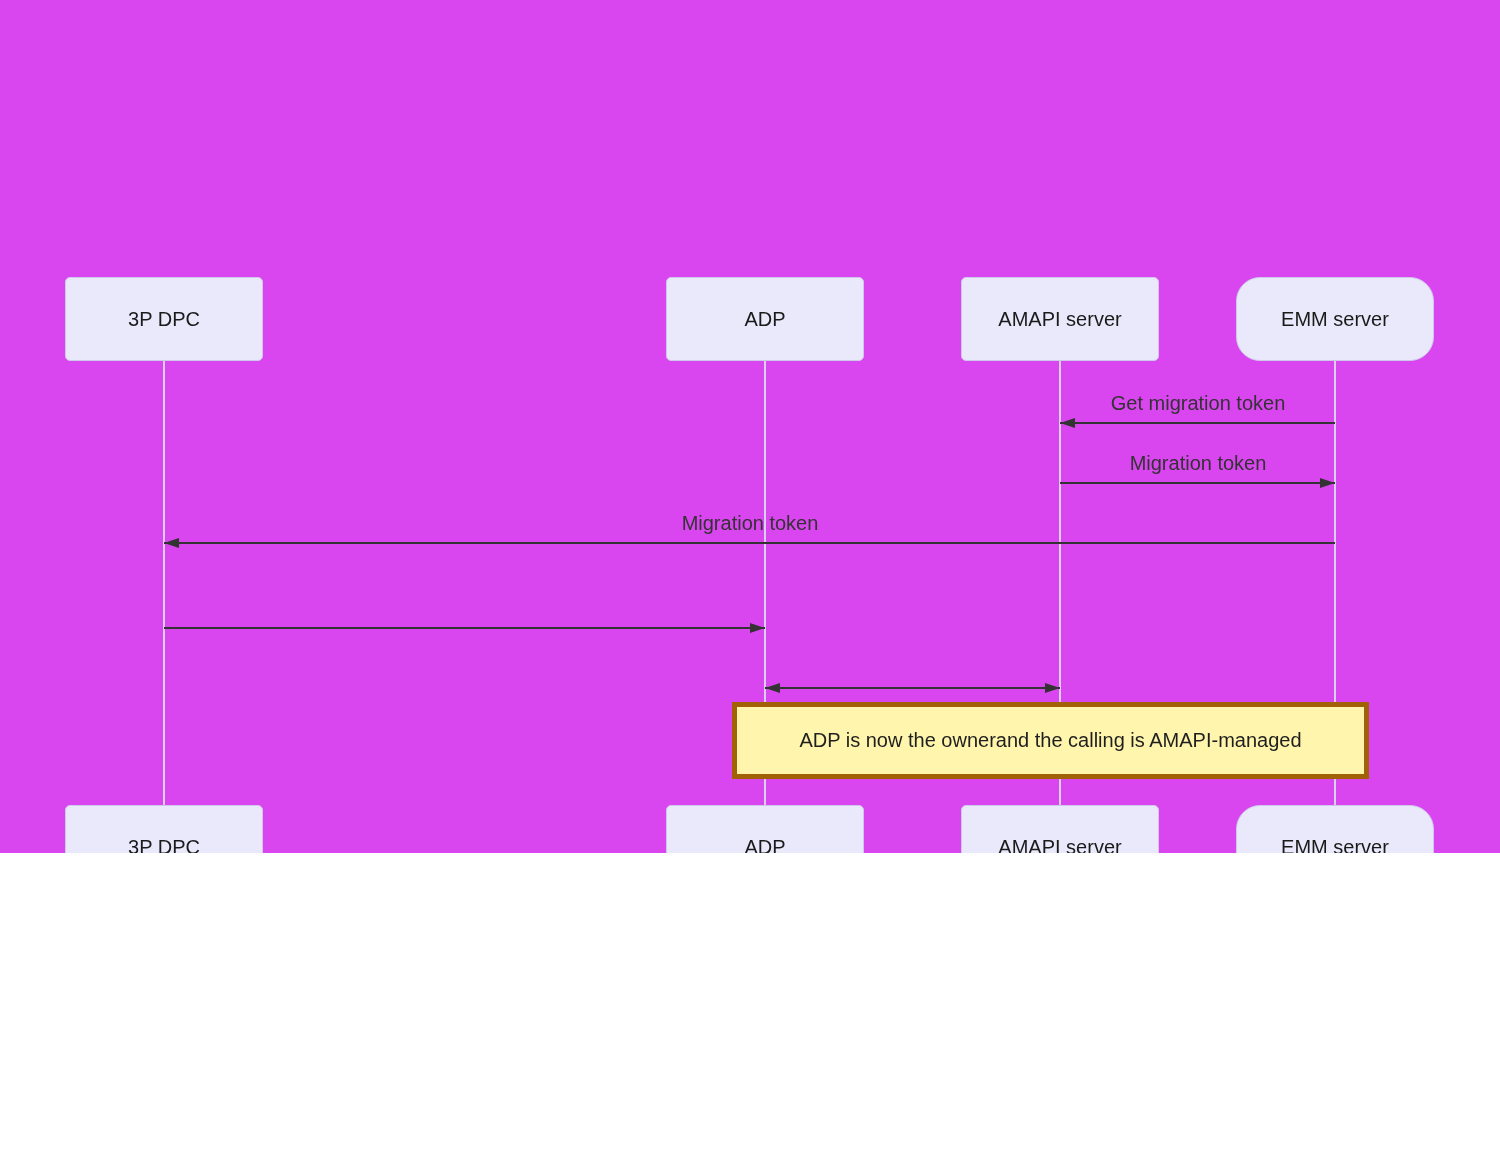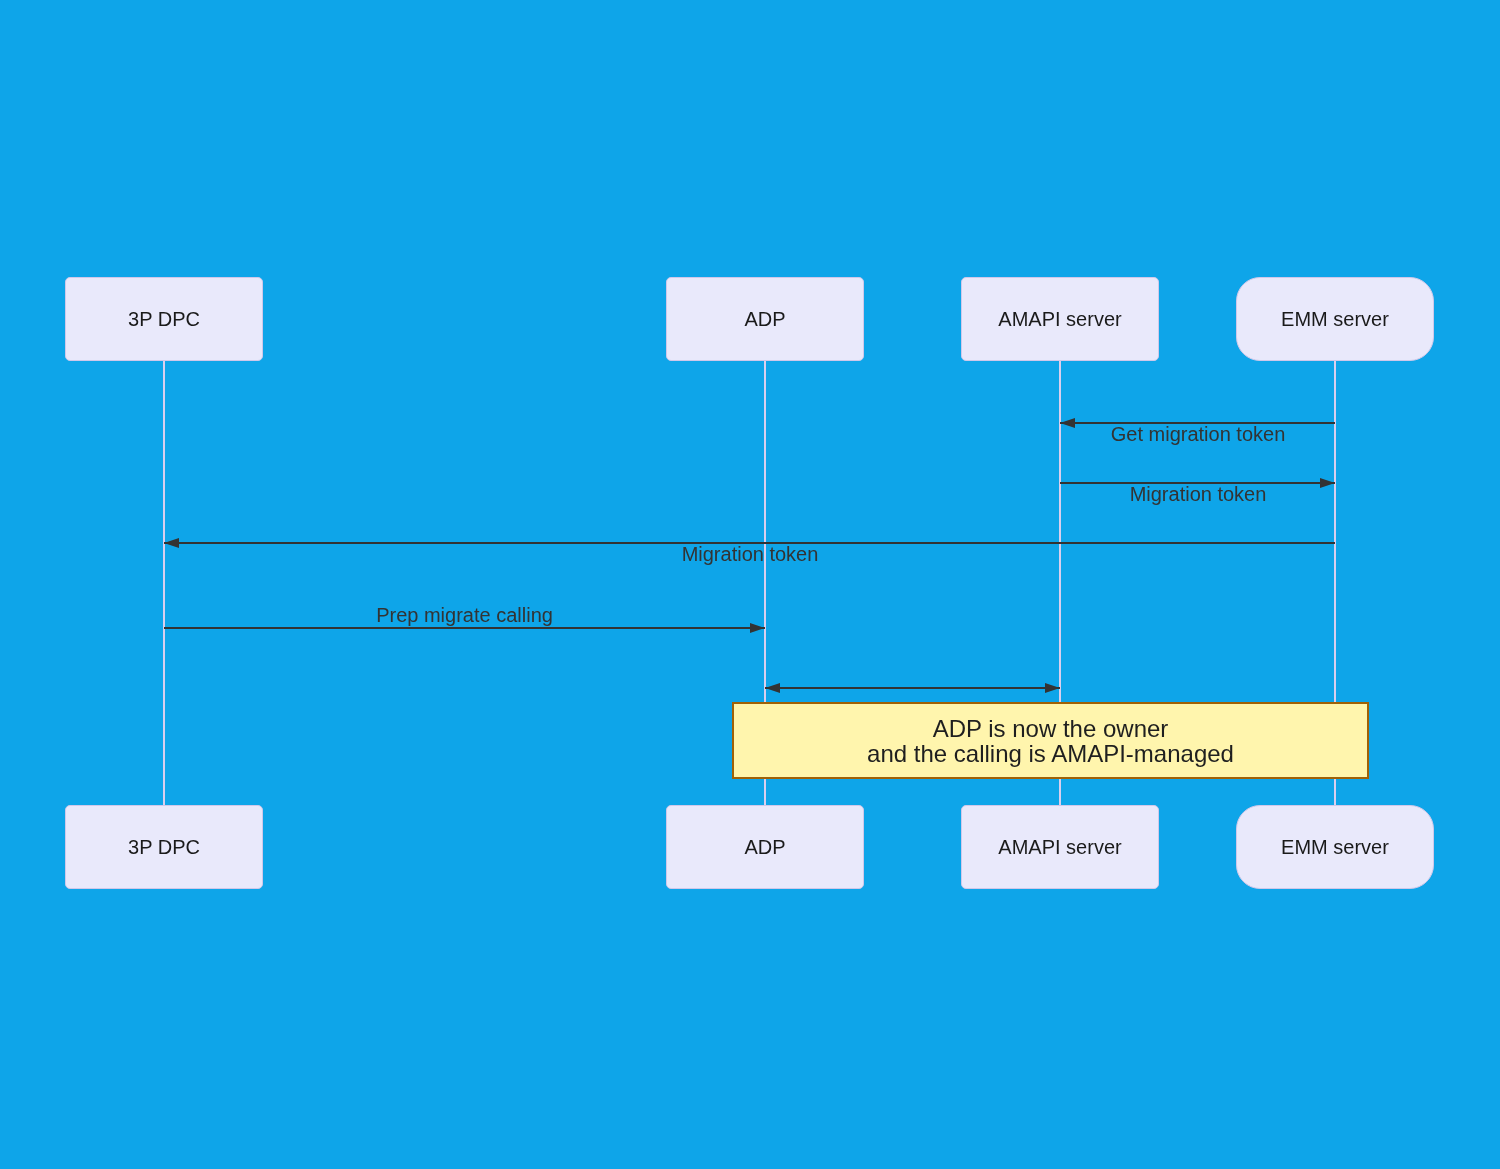--- a/index.html
+++ b/index.html
@@ -1,20 +1,20 @@
 <!DOCTYPE html>
 <html><head>
 <meta charset="utf-8">
 <style>
   html, body { margin: 0; padding: 0; background: #ffffff; }
   #canvas {
     position: relative;
     width: 1500px;
-    height: 1169px;
-    background: #0ea5e9;
+    height: 853px;
+    background: #d946ef;
     font-family: "Liberation Sans", sans-serif;
     overflow: hidden;
   }
 
   
   .actor-box {
     position: absolute;
     width: 198px;
     height: 84px;
     background: #e9e9fb;
@@ -51,21 +51,20 @@
 
   
   .msg-label {
     position: absolute;
     text-align: center;
     font-size: 20px;
     line-height: 24px;
     color: #333333;
     z-index: 2;
     white-space: nowrap;
-    margin-top: 31px;
   }
   .msg-label span { display: block; }
 
   .arrow {
     position: absolute;
     height: 2px;
     background: #333333;
     z-index: 2;
   }
   .arrow .head {
@@ -96,28 +95,28 @@
   .m5-arrow { left: 765px; width: 295px; top: 687px; }
 
   
   .note {
     position: absolute;
     left: 732px;
     top: 702px;
     width: 637px;
     height: 77px;
     background: #fff5ad;
-    border: 2px solid #a16207;
+    border: 5px solid #a16207;
     box-sizing: border-box;
     z-index: 4;
     display: flex;
-    flex-direction: column;
+    flex-direction: row;
     align-items: center;
     justify-content: center;
-    font-size: 24px;
+    font-size: 20px;
     line-height: 25px;
     color: #1f1f1f;
     text-align: center;
   }
 </style>
 </head>
 <body>
 
 <div id="canvas">
 
@@ -140,21 +139,20 @@
   <div class="arrow m2-arrow">
     <span class="head head-right"></span>
   </div>
 
   <div class="msg-label m3-label">Migration token</div>
   <div class="arrow m3-arrow">
     <span class="head head-left"></span>
   </div>
 
   <div class="msg-label m4-label">
-    <span>Prep migrate calling</span>
   </div>
   <div class="arrow m4-arrow">
     <span class="head head-right"></span>
   </div>
 
   <div class="arrow m5-arrow">
     <span class="head head-left"></span>
     <span class="head head-right"></span>
   </div>
 

